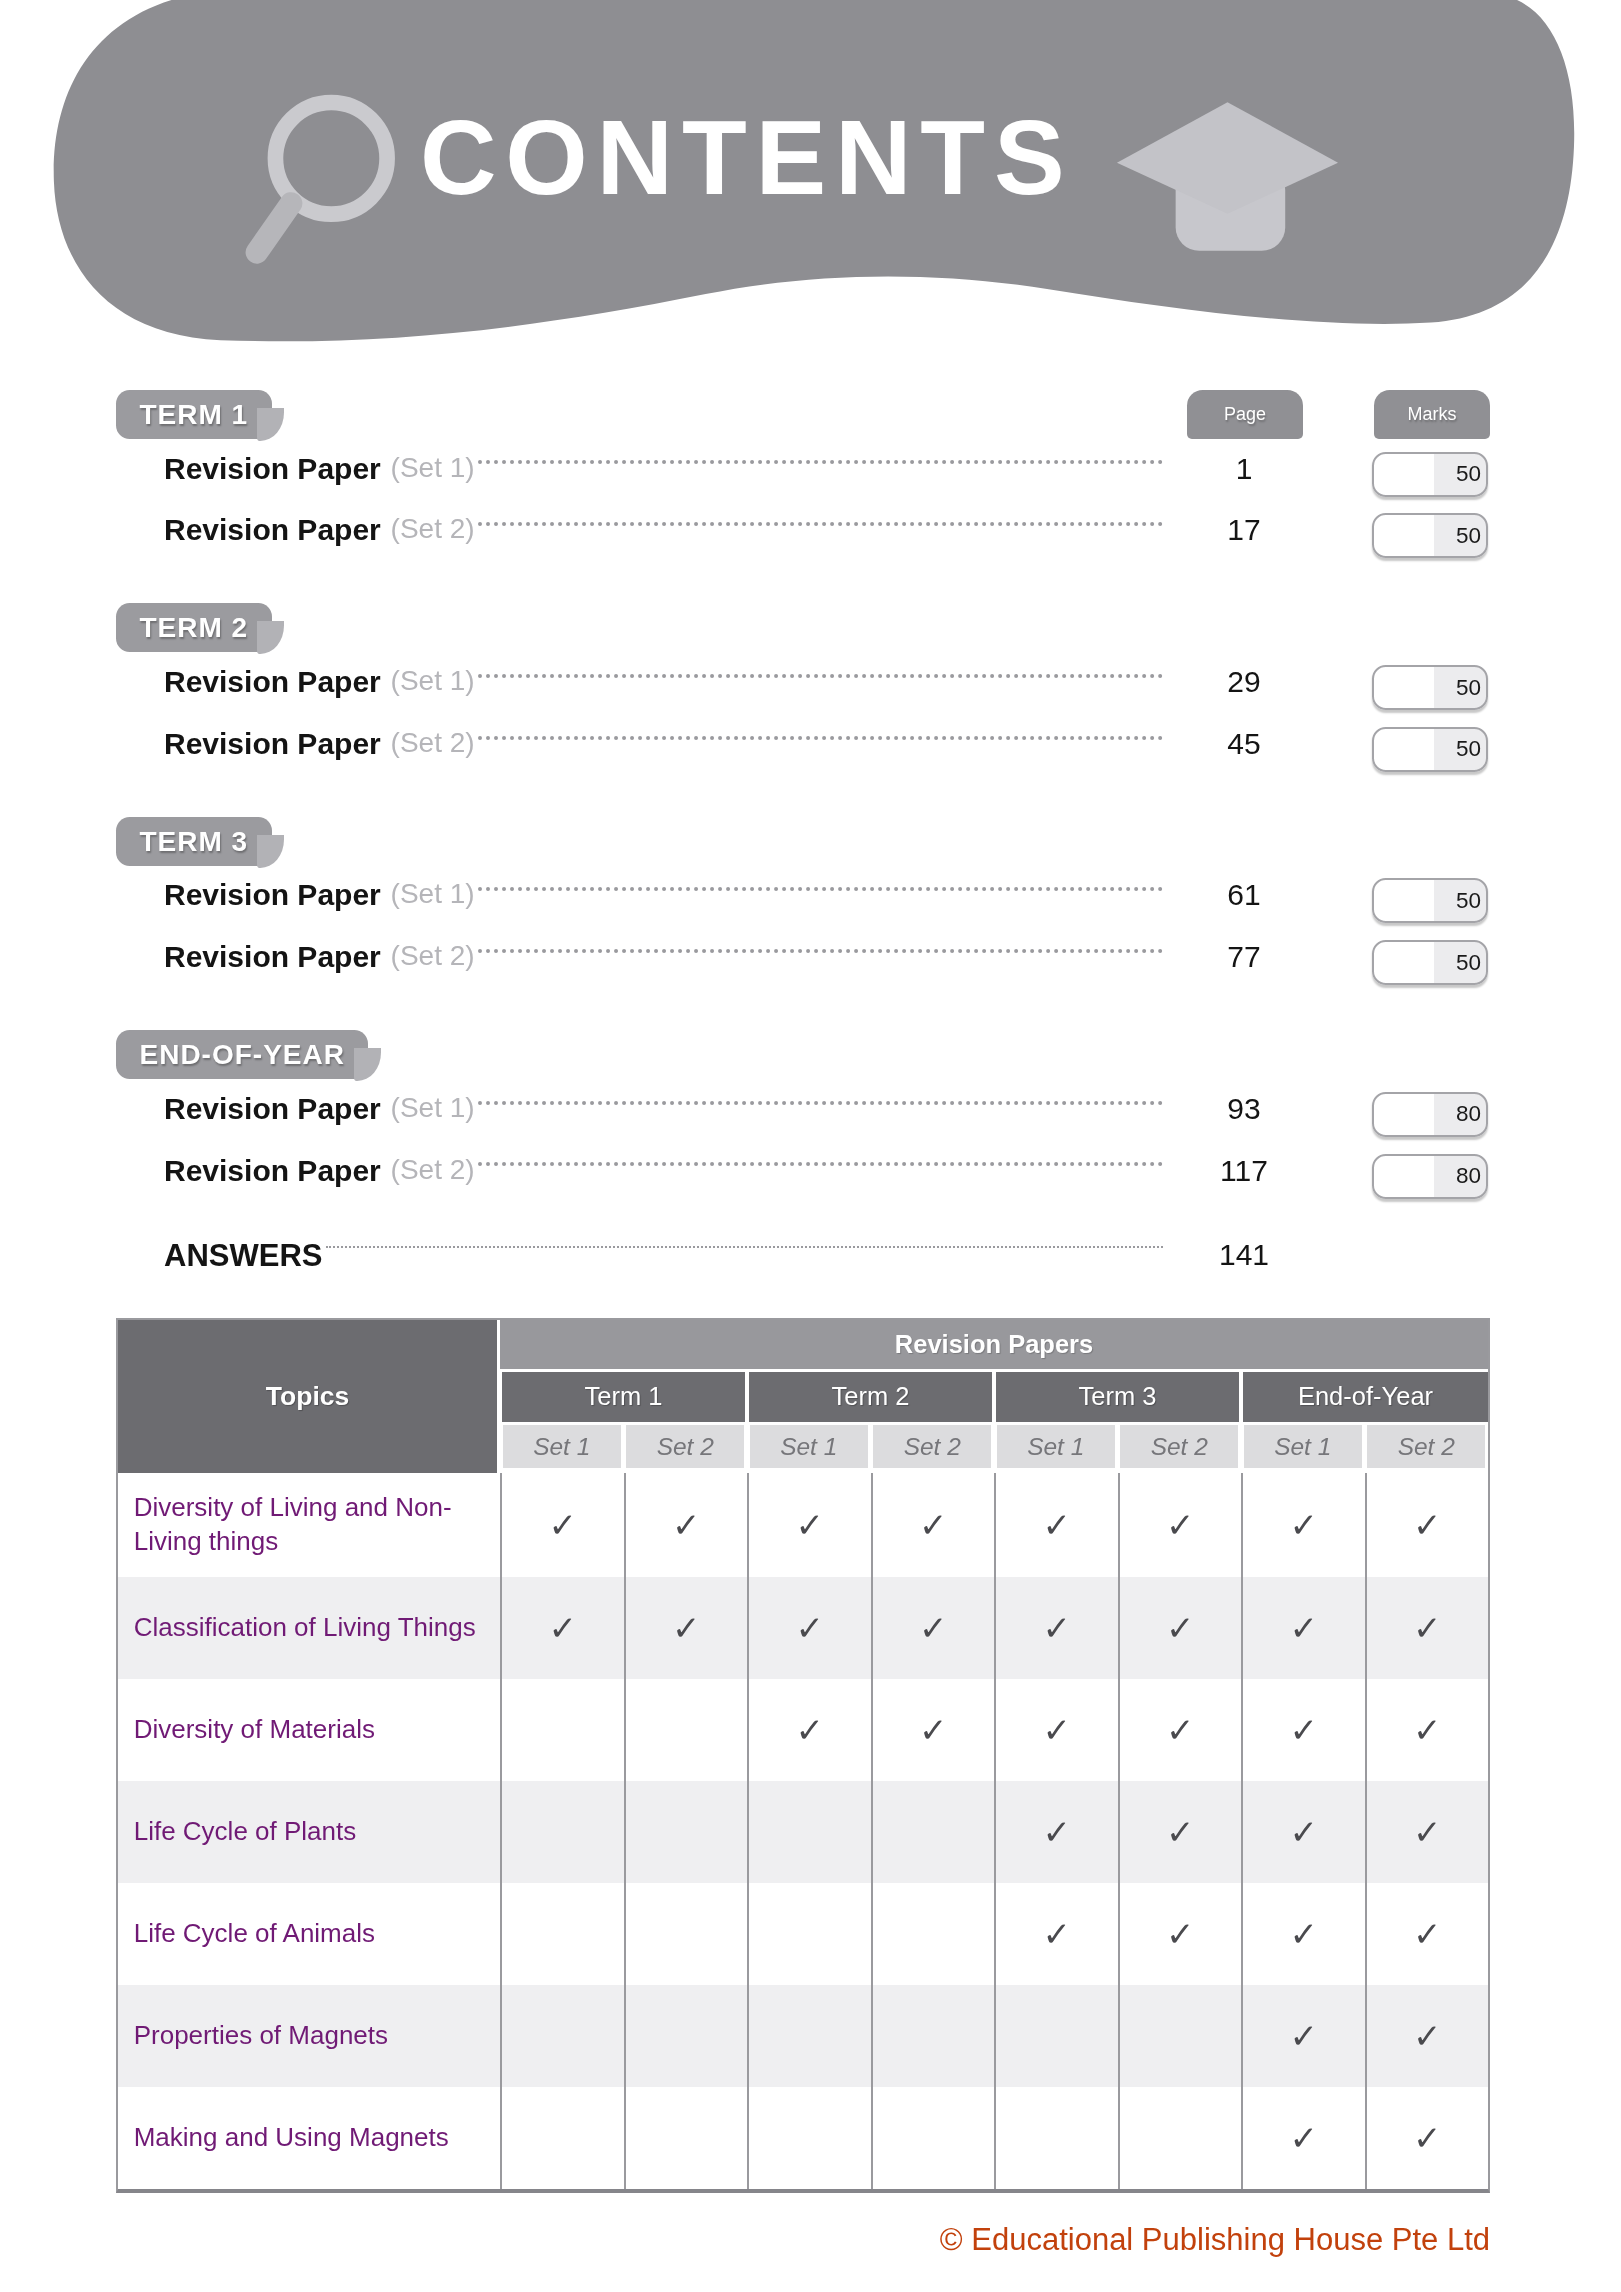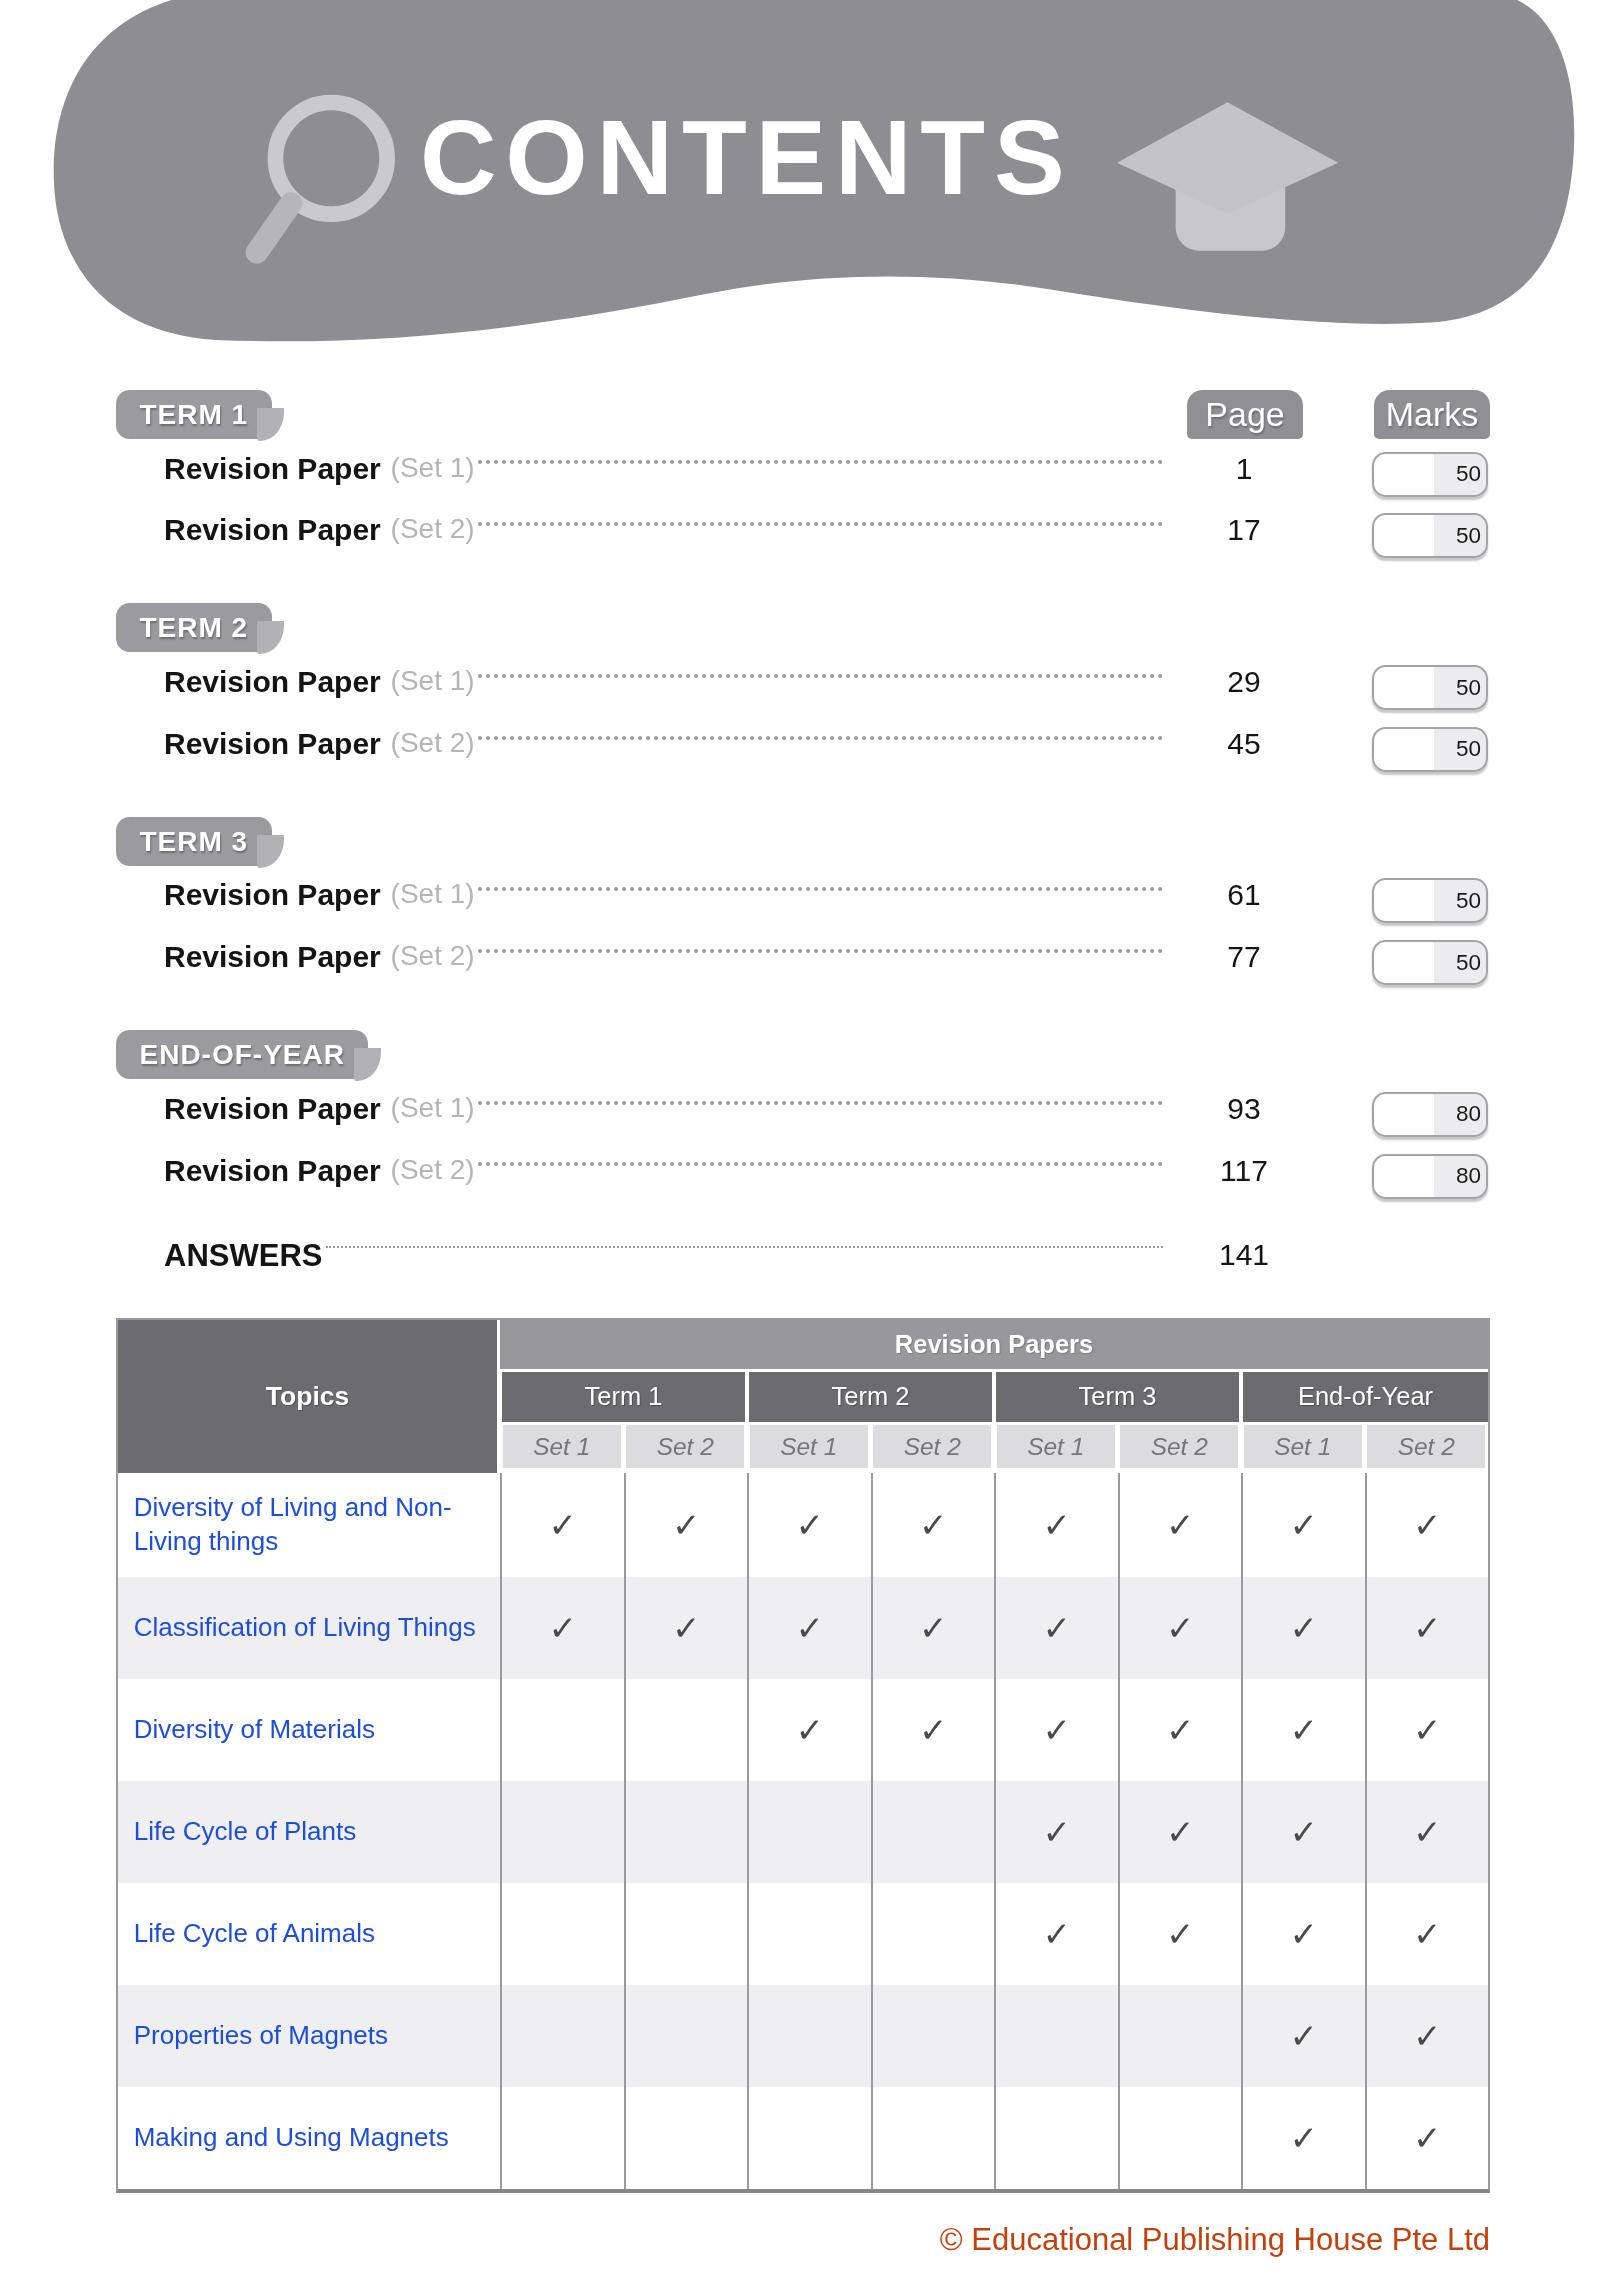--- a/index.html
+++ b/index.html
@@ -11,21 +11,21 @@
   .blob { position:absolute; top:0; left:0; }
   .header-content { position:absolute; top:0; left:0; width:1344px; height:353px; }
   .magnifier { position:absolute; left:237px; top:80px; }
   .page-title { position:absolute; left:420px; top:78px; font-size:106px; font-weight:800;
                 color:#ffffff; letter-spacing:8.8px; line-height:1.5; }
   .grad-cap { position:absolute; left:1115px; top:96px; }
 
   
   .toc { position:relative; margin:390px 131px 0 116px; }
   .col-tabs { position:absolute; top:0; right:0; display:flex; gap:71px; }
-  .col-tab { width:116px; height:49px; background:#909094; color:#fff; font-size:34px;
+  .col-tab { width:116px; height:49px; background:#909094; color:#fff; font-size:18px;
              display:flex; align-items:center; justify-content:center;
              border-radius:15.7px 15.7px 4.9px 4.9px; text-shadow:1px 2px 2px rgba(0,0,0,.25); }
 
   .badge { position:relative; display:inline-block; height:49px; line-height:49px;
            padding:0 23.5px; background:#9b9b9f; color:#fff; font-weight:bold; font-size:28px;
            letter-spacing:1px; border-radius:13.7px; text-shadow:1px 2px 2px rgba(0,0,0,.3); z-index:0; }
   .badge::after { content:""; position:absolute; right:-12.7px; bottom:-2px; width:27.4px; height:33px;
                   background:#b2b2b6; border-radius:0 0 100% 3.9px; z-index:-1; }
   .badge-row { height:49px; margin-bottom:11.8px; }
   .toc-section { margin-top:41px; }
@@ -58,21 +58,21 @@
              font-size:25.5px; display:flex; align-items:center; justify-content:center;
              text-shadow:1px 1px 1px rgba(0,0,0,.2); }
   .m-term { grid-row:2; background:#6c6c70; color:#fff; font-size:25.5px;
             display:flex; align-items:center; justify-content:center;
             margin:3.9px 2px 0 2px; text-shadow:1px 1px 1px rgba(0,0,0,.25); }
   .m-term.t1 { grid-column:2/4; } .m-term.t2 { grid-column:4/6; }
   .m-term.t3 { grid-column:6/8; } .m-term.t4 { grid-column:8/10; margin-right:0; }
   .m-set { grid-row:3; background:#dcdcde; color:#76767a; font-size:24.5px;
            display:flex; align-items:center; justify-content:center; margin:3.9px 2.9px 4.9px 2.9px;font-style:italic; }
   .m-topic { padding-left:15.7px; padding-right:10px; display:flex; align-items:center;
-             font-size:26px; color:#1d4ed8; line-height:1.3; }
+             font-size:26px; color:#701a75; line-height:1.3; }
   .m-check { display:flex; align-items:center; justify-content:center;
              font-size:34px; color:#4a4a4e; border-left:2px solid #9a9a9e; }
   .row-a { background:#ffffff; }
   .row-b { background:#efeff1; }
 
   .footer { margin:29px 131px 0 116px; text-align:right; font-size:31px; color:#c2410c; }
 </style>
 </head>
 <body>
 

